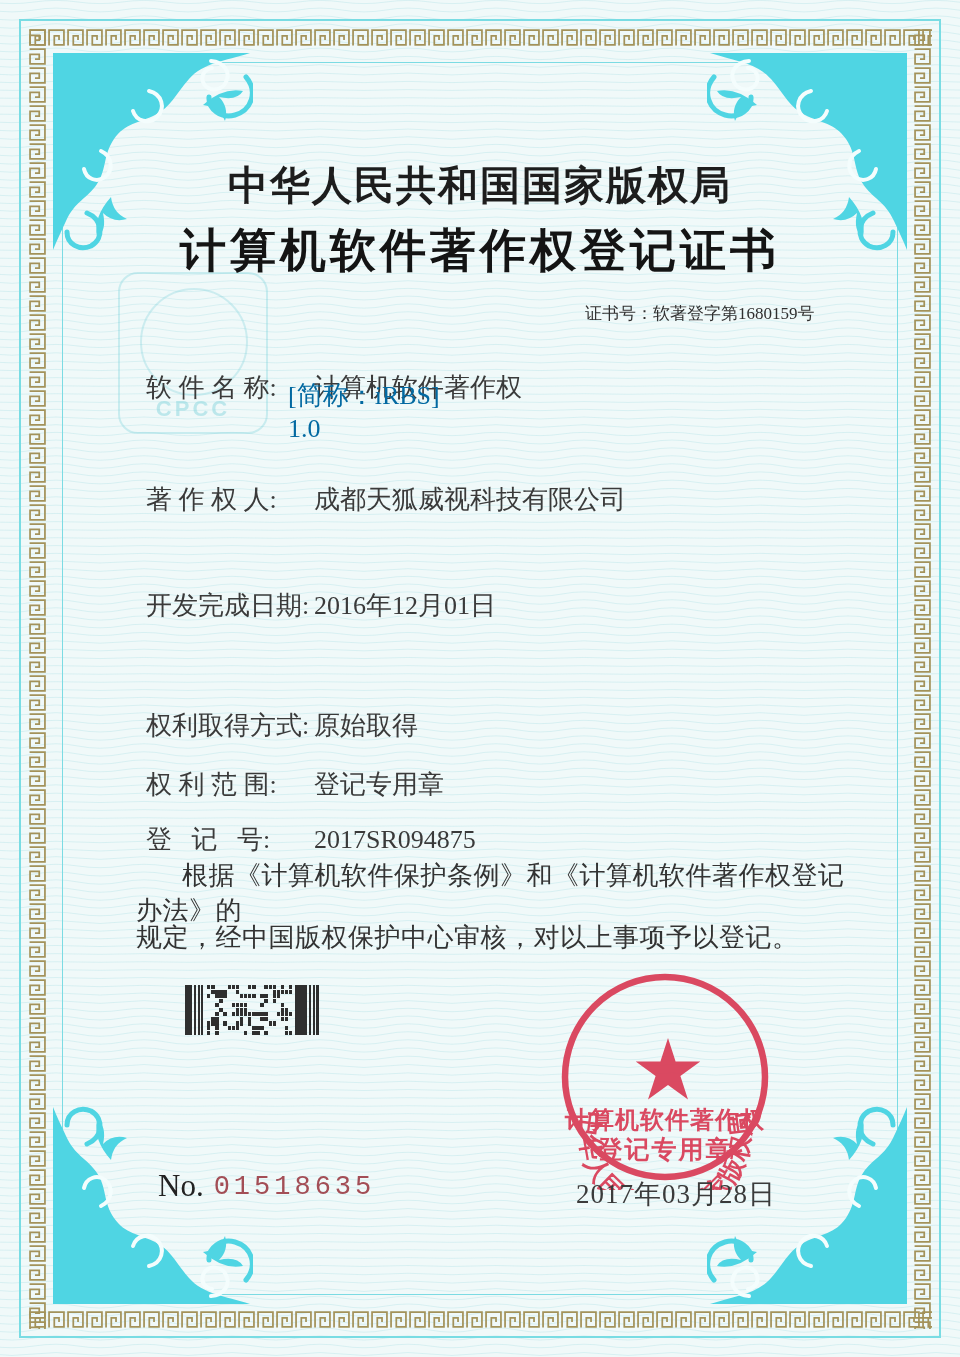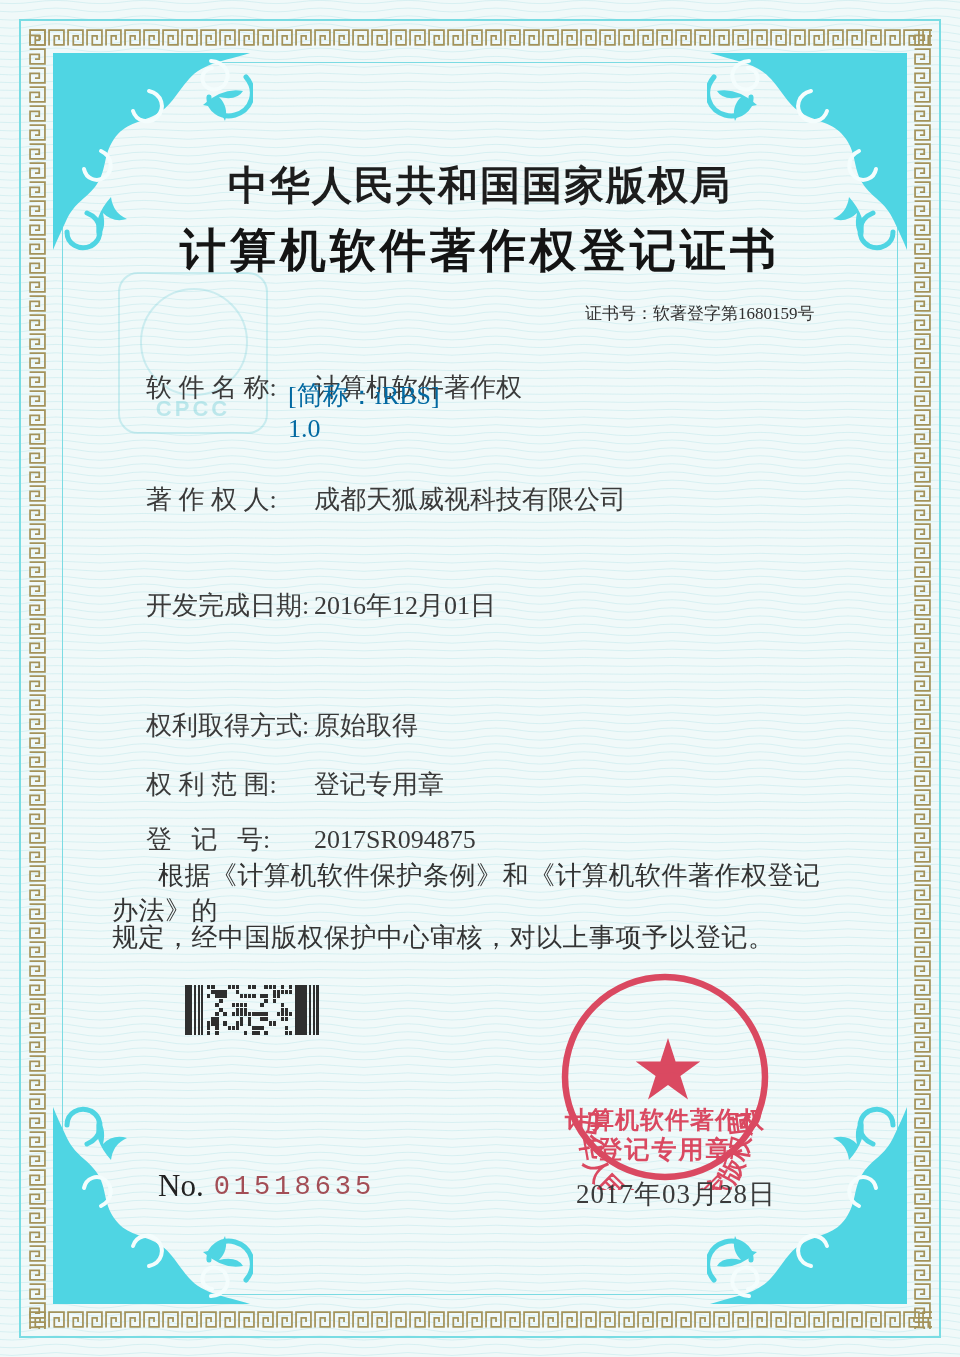--- a/index.html
+++ b/index.html
@@ -55,21 +55,21 @@
   .content{position:absolute;left:0;top:0;width:960px;height:1207px;z-index:3;}
   .title1{position:absolute;left:0;top:158px;width:100%;text-align:center;
     font-size:40px;font-weight:bold;letter-spacing:2px;color:#1d1d1d;}
   .title2{position:absolute;left:0;top:220px;width:100%;text-align:center;
     font-size:46px;font-weight:bold;letter-spacing:4px;color:#141414;}
   .certno{position:absolute;left:585px;top:302px;font-size:17px;color:#2f2f2f;}
   .certno .cn-val{font-family:"Liberation Serif","DejaVu Serif",serif;}
   .row{position:absolute;left:120px;font-size:26px;color:#3a3a3a;white-space:pre;}
   .row .lab{display:inline-block;width:168px;}
   .subline{position:absolute;left:288px;font-size:26px;color:#0369a1;}
-  .statement{position:absolute;left:112px;width:732px;font-size:26px;color:#333;
+  .statement{position:absolute;left:136px;width:732px;font-size:26px;color:#333;
     letter-spacing:.5px;}
   .st1{top:858px;text-indent:46px;}
   .st2{top:920px;}
   
   #barcode{position:absolute;left:185px;top:985px;z-index:3;}
   #barcode rect{fill:#2f2f2f;}
   
   .seal{position:absolute;left:555px;top:965px;z-index:4;opacity:.92;}
   .seal .ring{fill:none;stroke:var(--red);stroke-width:6.5;}
   .seal .star{fill:var(--red);}

